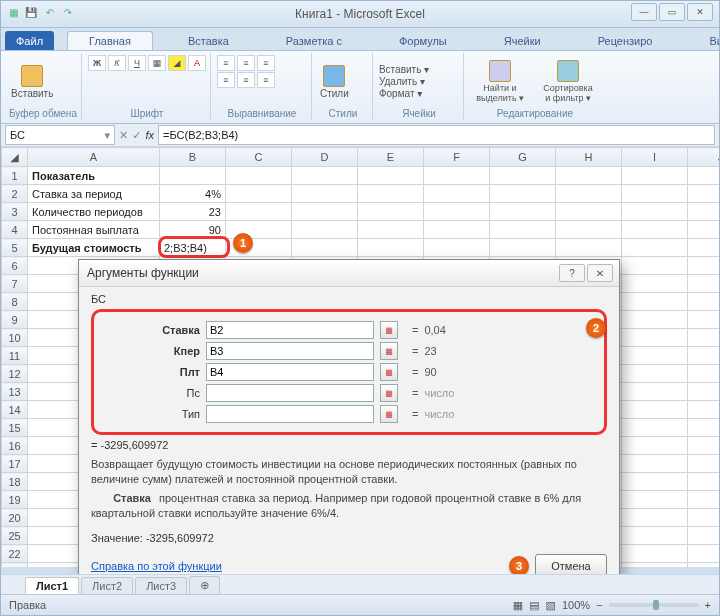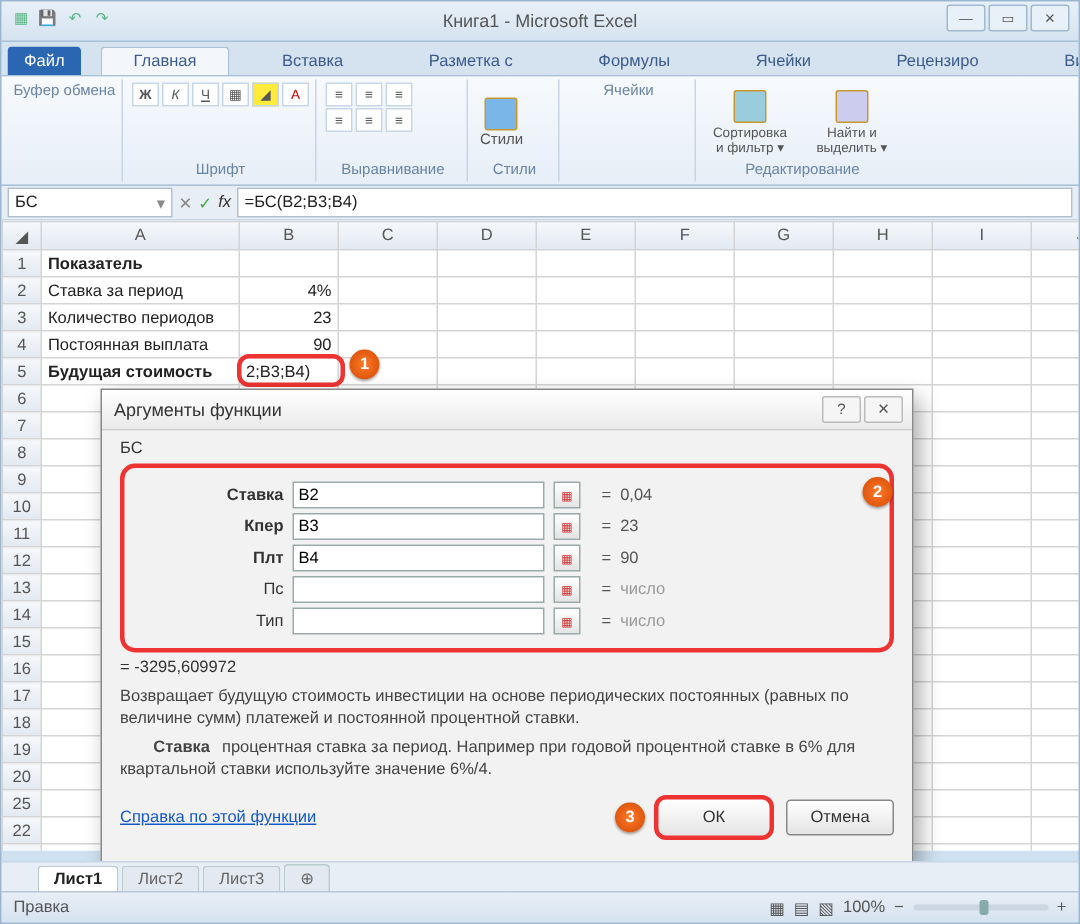--- a/index.html
+++ b/index.html
@@ -34,21 +34,21 @@
 .grid-wrap{position:relative;background:#fff;height:420px;overflow:hidden}
 table.grid{border-collapse:collapse;width:720px;table-layout:fixed}
 table.grid th,table.grid td{border:1px solid #d4d4d4;padding:0 4px;height:17px;font-size:11px;text-align:left;overflow:hidden;white-space:nowrap;background:#fff}
 table.grid thead th{background:linear-gradient(#f5f8fb,#e2e9f1);text-align:center;color:#555;font-weight:normal;height:18px}
 table.grid th.rowhdr{background:linear-gradient(#f5f8fb,#e2e9f1);text-align:center;color:#555;font-weight:normal;width:26px}
 table.grid td.num{text-align:right}
 table.grid td.bold{font-weight:bold}
 .marquee{border:2px dashed #2a5fbf;background:#eef4fc}
 .hl1{position:absolute;left:157px;top:89px;width:66px;height:16px;border:3px solid #e33;border-radius:8px;pointer-events:none}
 .callout{position:absolute;width:20px;height:20px;border-radius:50%;background:radial-gradient(#ff7a2a,#d04800);color:#fff;font-weight:bold;display:flex;align-items:center;justify-content:center;font-size:11px;box-shadow:0 1px 2px rgba(0,0,0,.4);pointer-events:none}
-.dialog{position:absolute;left:66px;top:258px;width:540px;height:314px;background:#f2f2f2;border:1px solid #888;box-shadow:4px 6px 14px rgba(0,0,0,.35)}
+.dialog{position:absolute;left:77px;top:258px;width:540px;height:314px;background:#f2f2f2;border:1px solid #888;box-shadow:4px 6px 14px rgba(0,0,0,.35)}
 .dlg-title{height:26px;display:flex;align-items:center;padding:0 8px;font-size:12px;color:#333;border-bottom:1px solid #d0d0d0;background:linear-gradient(#fff,#eaeaea);position:relative}
 .dlg-title .dctrls{position:absolute;right:6px;top:4px;display:flex;gap:2px}
 .dlg-title .dctrls span{width:24px;height:16px;border:1px solid #bbb;background:#f5f5f5;display:flex;align-items:center;justify-content:center;font-size:10px;color:#555;border-radius:2px}
 .dlg-body{padding:6px 12px 8px;font-size:11px;color:#333}
 .fnname{font-size:11px;margin-bottom:4px}
 .args-box{border:3px solid #e33;border-radius:10px;padding:6px 10px 6px 6px;position:relative}
 .argrow{display:flex;align-items:center;gap:6px;margin:3px 0}
 .argrow label{width:100px;text-align:right;font-size:11px}
 .argrow label.bold{font-weight:bold}
 .argrow input{width:160px;height:16px;border:1px solid #9aa;padding:0 3px;font-size:11px;background:#fff}
@@ -104,20 +104,26 @@
     <div class="tab">Рецензиро</div>
     <div class="tab">Вид</div>
     <div class="tab">Количество</div>
     <div class="tab">Надстройк</div>
     <div class="tab">Foxit PDF</div>
     <div class="tab">ABBYY PDF</div>
   </div>
 
   <div class="ribbon">
     <div class="rgroup">
+      <div class="gbody">
+          <div class="rbtn">
+            <div class="ico"></div>
+            <span>Вставить</span>
+          </div>
+        </div>
       <div class="gtitle">Буфер обмена</div>
     </div>
     <div class="rgroup fmt" style="min-width:110px">
       <div class="gbody">
         <div class="fmtrow">
             <span>
               <b>Ж</b>
             </span>
             <span>
               <i>К</i>
@@ -150,31 +156,38 @@
     <div class="rgroup" style="min-width:50px">
       <div class="gbody">
           <div class="rbtn">
             <div class="ico" style="background:#7ab6e8"></div>
             <span>Стили</span>
           </div>
         </div>
       <div class="gtitle">Стили</div>
     </div>
     <div class="rgroup" style="min-width:80px">
+      <div class="gbody">
+          <div class="smallstack">
+            <span>Вставить ▾</span>
+            <span>Удалить ▾</span>
+            <span>Формат ▾</span>
+          </div>
+        </div>
       <div class="gtitle">Ячейки</div>
     </div>
     <div class="rgroup" style="min-width:130px;border-right:none">
       <div class="gbody" style="gap:8px">
         <div class="rbtn">
+            <div class="ico" style="background:#cce"></div>
+            <span style="font-size:9px;max-width:56px;text-align:center">Найти и выделить ▾</span>
+          </div>
+        <div class="rbtn">
             <div class="ico" style="background:#9cd"></div>
             <span style="font-size:9px;max-width:56px;text-align:center">Сортировка и фильтр ▾</span>
-          </div>
-        <div class="rbtn">
-            <div class="ico" style="background:#cce"></div>
-            <span style="font-size:9px;max-width:56px;text-align:center">Найти и выделить ▾</span>
           </div>
       </div>
       <div class="gtitle">Редактирование</div>
     </div>
   </div>
 
   <div class="namebox-row">
     <div class="namebox">
         <span>БС</span> 
         <span style="margin-left:auto;color:#888">▾</span>
@@ -571,25 +584,25 @@
               <div class="refbtn">▦</div>
               <span class="eq">=</span>
               <span class="val ph">число</span>
             </div>
           </div>
         <div class="callout" style="right:-2px;top:6px">2</div>
       </div>
       <div class="resline">= -3295,609972</div>
       <div class="desc">Возвращает будущую стоимость инвестиции на основе периодических постоянных (равных по величине сумм) платежей и постоянной процентной ставки.</div>
       <div class="desc"><span class="argname">Ставка</span><span>процентная ставка за период. Например при годовой процентной ставке в 6% для квартальной ставки используйте значение 6%/4.</span></div>
+      <div class="valline"><span>Значение:</span> <span>-3295,609972</span></div>
       <div class="dlg-footer">
         <a class="helplink">Справка по этой функции</a>
         <div class="btns">
           <div class="callout" style="position:static;margin-right:-2px">3</div>
-          <div class="btn ok">ОК</div>
           <div class="btn">Отмена</div>
         </div>
       </div>
     </div>
   </div>
 
   <div class="sheet-tabs">
     <div class="stab active">Лист1</div>
     <div class="stab in">Лист2</div>
     <div class="stab in">Лист3</div>

